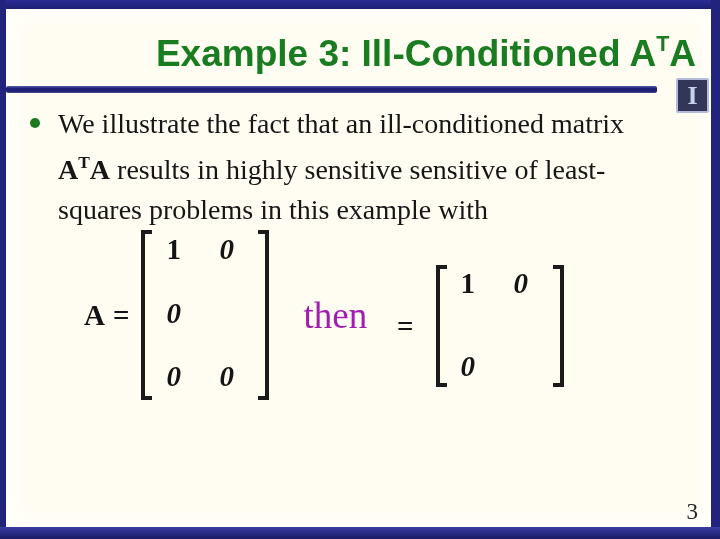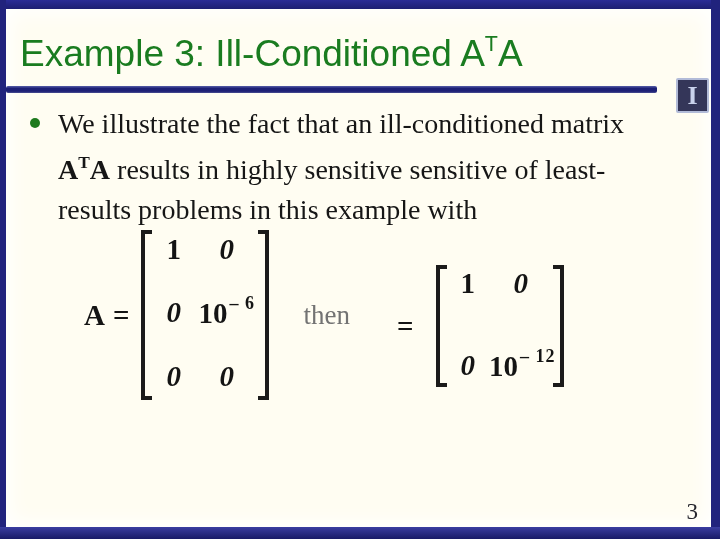--- a/index.html
+++ b/index.html
@@ -22,23 +22,23 @@
   .bar-bottom { left: 0; top: 527px; width: 720px; height: 12px;
                 background: linear-gradient(#3a3da0, #181a66); }
   .bar-left   { left: 0; top: 0; width: 6px; height: 539px; }
   .bar-right  { left: 711px; top: 0; width: 9px; height: 539px; }
   .inner-glow { position: absolute; left: 6px; top: 9px; width: 705px; height: 518px;
                 box-shadow: inset 0 0 18px 6px rgba(255,255,255,0.9); pointer-events: none; }
 
   
   .title {
     position: absolute; left: 20px; top: 22px; width: 676px;
-    margin: 0; text-align: left;
+    margin: 0; text-align: right;
     font-family: "Liberation Sans", sans-serif;
-    font-weight: normal; font-size: 37px; line-height: 48px;
+    font-weight: bold; font-size: 37px; line-height: 48px;
     color: #1a7c20; letter-spacing: 0px;
   }
   .title sup { font-size: 0.58em; position: relative; top: -2px; letter-spacing: 0; }
 
   
   .hrule {
     position: absolute; left: 6px; top: 86px; width: 651px; height: 7px;
     background: linear-gradient(#565ea8, #1d2076 35%, #1d2076 75%, #4a4f92);
     border-radius: 2px;
   }
@@ -88,21 +88,21 @@
   .cells { flex: 1; display: flex; flex-direction: column; justify-content: space-between;
            padding: 3px 0 7px 0; }
   .m2 .cells { padding: 2px 0 4px 0; }
   .mrow { display: flex; }
   .mcell { display: inline-block; text-align: center; white-space: nowrap; }
   .c1 { width: 40%; }
   .c2 { width: 60%; }
   .zero { font-style: italic; }
   .mexp { font-size: 18px; position: relative; top: -3px; margin-left: 2px; letter-spacing: 1px; }
 
-  .connector { font-weight: normal; font-size: 27px; margin-left: 34px; color: #737373; text-align: center; }
+  .connector { font-weight: normal; font-size: 37px; margin-left: 34px; color: #a21caf; text-align: center; }
 
   
   .page-number {
     position: absolute; right: 22px; top: 499px;
     font-size: 23px; color: #26262e;
   }
 </style>
 </head>
 <body>
 
@@ -120,37 +120,36 @@
 
   <div class="logo">
     <span class="logo-i">I</span>
   </div>
 
   <div class="bullet-row">
     <span class="bullet-dot"></span>
     <div class="bullet-text">
       <span>We illustrate the fact that an ill-conditioned matrix</span><br>
       <b><span>A</span><sup>T</sup><span>A</span></b><span> results in highly sensitive sensitive of least-</span><br>
-      <span>results problems in this example with</span>
+      <span>squares problems in this example with</span>
     </div>
   </div>
 
   <div class="eq eq1">
     <span class="eq-label">A</span>
     <span class="eq-equals">=</span>
     <div class="matrix m1">
       <div class="brk brk-l"></div>
       <div class="cells">
         <div class="mrow">
           <span class="mcell c1">1</span>
           <span class="mcell c2 zero">0</span>
         </div>
         <div class="mrow">
           <span class="mcell c1 zero">0</span>
-          <span class="mcell c2"><span>10</span><sup class="mexp">– 6</sup></span>
         </div>
         <div class="mrow">
           <span class="mcell c1 zero">0</span>
           <span class="mcell c2 zero">0</span>
         </div>
       </div>
       <div class="brk brk-r"></div>
     </div>
     <span class="connector">then</span>
   </div>
@@ -159,21 +158,20 @@
     <span class="eq-equals" style="margin-left:14px;">=</span>
     <div class="matrix m2">
       <div class="brk brk-l"></div>
       <div class="cells">
         <div class="mrow">
           <span class="mcell c1">1</span>
           <span class="mcell c2 zero">0</span>
         </div>
         <div class="mrow">
           <span class="mcell c1 zero">0</span>
-          <span class="mcell c2"><span>10</span><sup class="mexp">– 12</sup></span>
         </div>
       </div>
       <div class="brk brk-r"></div>
     </div>
   </div>
 
   <div class="page-number">3</div>
 
 </div>
 

